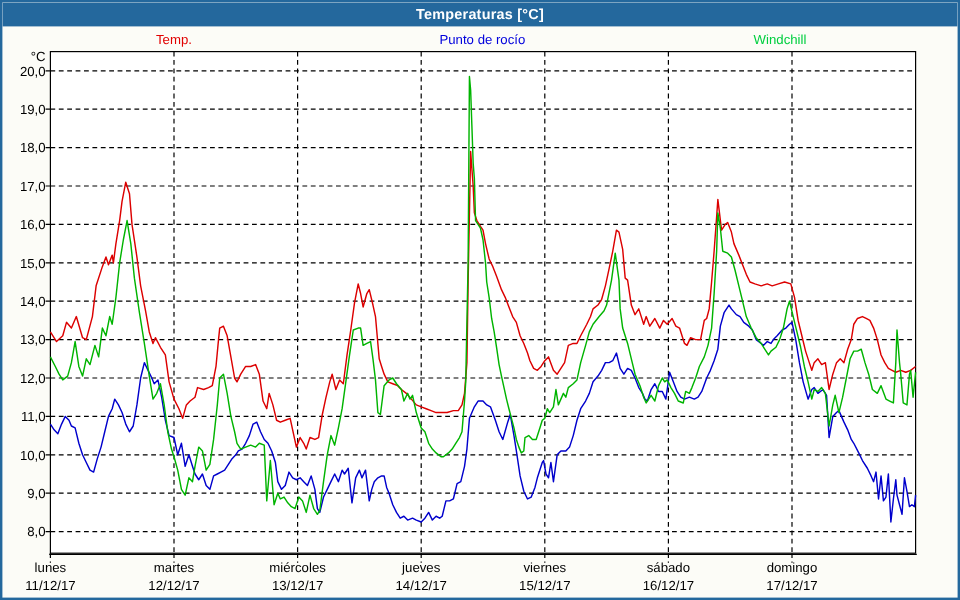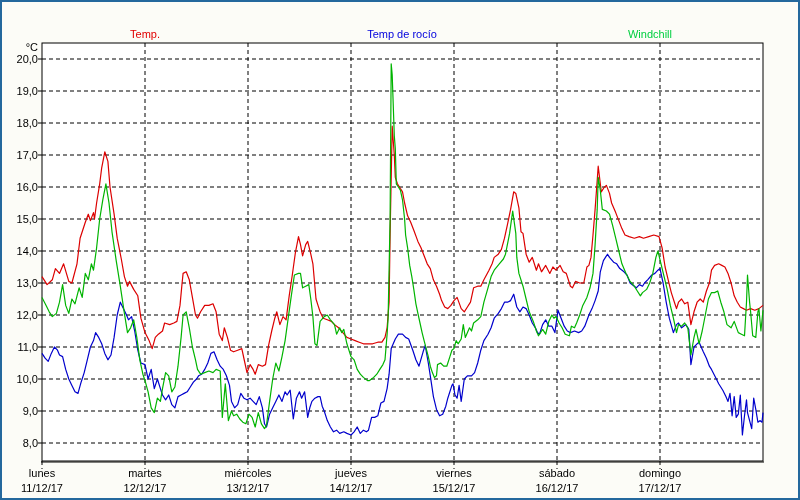--- a/index.html
+++ b/index.html
@@ -7,26 +7,29 @@
   .titlebar{position:absolute;left:0;top:0;width:100%;height:20px;background:#24689d;display:flex;align-items:center;justify-content:center;}
   .titlebar span{color:#ffffff;font-size:12px;font-weight:bold;letter-spacing:0.2px;}
   .legend-item{position:absolute;top:26px;transform:translateX(-50%);font-size:11px;white-space:nowrap;}
   .chart-svg{position:absolute;left:0;top:0;}
   text{font-family:"Liberation Sans",sans-serif;font-size:11px;fill:#000;}
 </style>
 </head>
 <body>
 
 <div class="window">
+  <div class="titlebar">
+    <span>Temperaturas [°C]</span>
+  </div>
 
   <div class="legend-item" style="left: 143px; color: rgb(225, 0, 0);">
     <span>Temp.</span>
   </div>
   <div class="legend-item" style="left: 400px; color: rgb(0, 0, 221);">
-    <span>Temp de rocío</span>
+    <span>Punto de rocío</span>
   </div>
   <div class="legend-item" style="left: 648px; color: rgb(0, 207, 64);">
     <span>Windchill</span>
   </div>
 
   <svg class="chart-svg" width="800" height="500" viewBox="0 0 800 500" xmlns="http://www.w3.org/2000/svg">
       <rect x="40" y="41" width="721" height="418" fill="#ffffff" stroke="#000" stroke-width="1"></rect>
       <line x1="39" y1="460" x2="762" y2="460" stroke="#000" stroke-width="1"></line>
       <text x="36" y="49" text-anchor="end">°C</text>
       <line x1="40" y1="57" x2="761" y2="57" stroke="#000" stroke-width="1" stroke-dasharray="4 3"></line>

